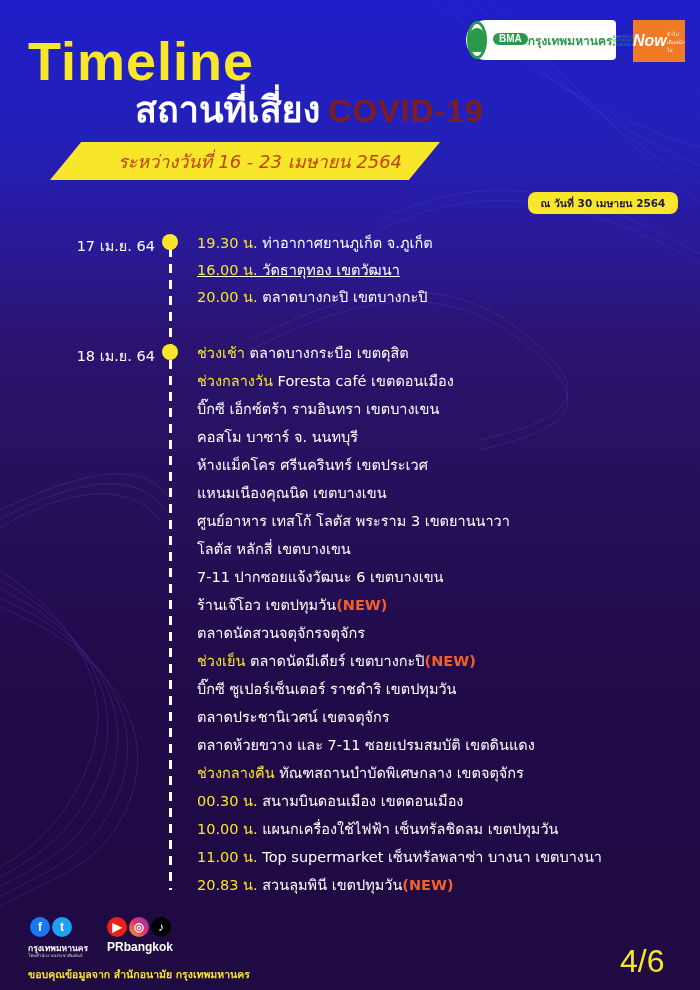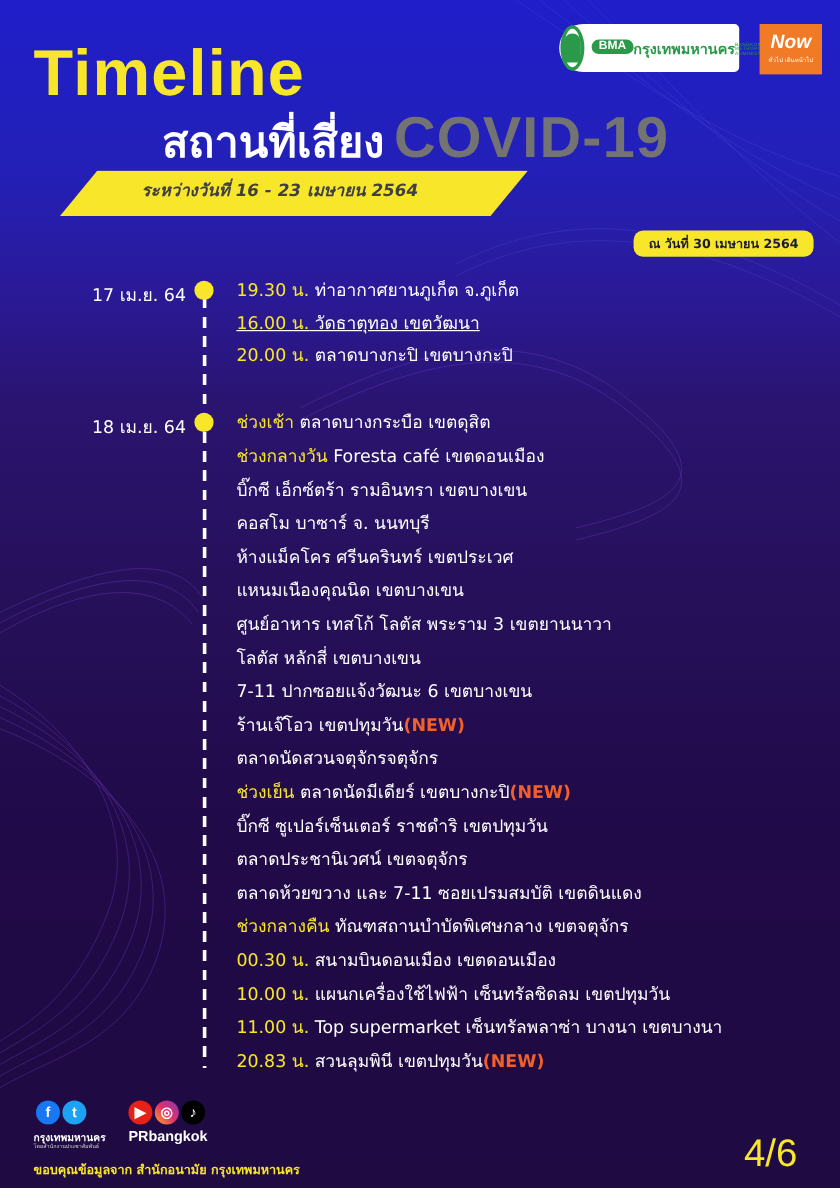--- a/index.html
+++ b/index.html
@@ -20,31 +20,31 @@
       font-family: "Liberation Sans", sans-serif; font-weight: 700;
       font-size: 54px; color: #f7e62a; letter-spacing: 1px; line-height: 1;
     }
     .subtitle-row { position: absolute; left: 135px; top: 92px; display: flex; align-items: baseline; }
     .subtitle-thai {
       font-family: "DejaVu Sans", sans-serif; font-weight: 700;
       font-size: 36px; color: #ffffff; margin-right: 8px; line-height: 1;
     }
     .subtitle-covid {
       font-family: "Liberation Sans", sans-serif; font-weight: 700;
-      font-size: 48px; color: #737373; line-height: 1; letter-spacing: 1px;
+      font-size: 32px; color: #7f1d1d; line-height: 1; letter-spacing: 1px;
     }
     .date-banner {
       position: absolute; left: 50px; top: 142px; width: 390px; height: 38px;
       background: #f7e62a;
       clip-path: polygon(8% 0, 100% 0, 92% 100%, 0 100%);
     }
     .date-banner-text {
       position: absolute; left: 118px; top: 147px;
-      font-family: "DejaVu Sans", sans-serif; font-weight: 700; font-style: italic;
-      font-size: 14px; color: #404040; white-space: nowrap;
+      font-family: "DejaVu Sans", sans-serif; font-weight: 400; font-style: italic;
+      font-size: 18px; color: #c2410c; white-space: nowrap;
     }
     .asof-badge {
       position: absolute; left: 528px; top: 192px; width: 150px; height: 22px;
       background: #f7e62a; border-radius: 8px;
       display: flex; align-items: center; justify-content: center;
       font-family: "DejaVu Sans", sans-serif; font-weight: 700; font-size: 10.5px; color: #1a1a3a;
     }
     .bma-logo {
       position: absolute; left: 466px; top: 20px; width: 150px; height: 40px;
       background: #ffffff; border-radius: 20px 4px 4px 20px;
@@ -59,21 +59,21 @@
     .bma-text { margin-left: 6px; display: flex; flex-direction: row; line-height: 1; }
     .bma-abbr {
       background: #2a9a4a; color: #fff; font-weight: 700; font-size: 10px;
       padding: 1px 6px; border-radius: 6px; align-self: flex-start;
       font-family: "Liberation Sans", sans-serif;
     }
     .bma-thai { color: #2a9a4a; font-weight: 700; font-size: 12px; margin-top: 2px; font-family: "DejaVu Sans", sans-serif; }
     .bma-en { color: #2a9a4a; font-size: 4px; margin-top: 2px; letter-spacing: 0.3px; font-family: "Liberation Sans", sans-serif; }
     .now-logo {
       position: absolute; left: 633px; top: 20px; width: 52px; height: 42px;
-      background: #f07a25; display: flex; flex-direction: column; align-items: center; justify-content: center;
+      background: #f07a25; display: flex; flex-direction: row; align-items: center; justify-content: center;
     }
     .now-text { color: #ffffff; font-weight: 700; font-style: italic; font-size: 16px; font-family: "Liberation Sans", sans-serif; line-height: 1; }
     .now-sub { color: #ffffff; font-size: 5px; margin-top: 2px; font-family: "DejaVu Sans", sans-serif; }
 
     .timeline { position: absolute; left: 0; top: 228px; width: 700px; }
     .day-group { position: absolute; left: 0; width: 700px; }
     .day-date {
       position: absolute; width: 155px; text-align: right; left: 0;
       font-family: "DejaVu Sans", sans-serif; font-size: 14.5px; color: #ffffff; white-space: nowrap;
     }

